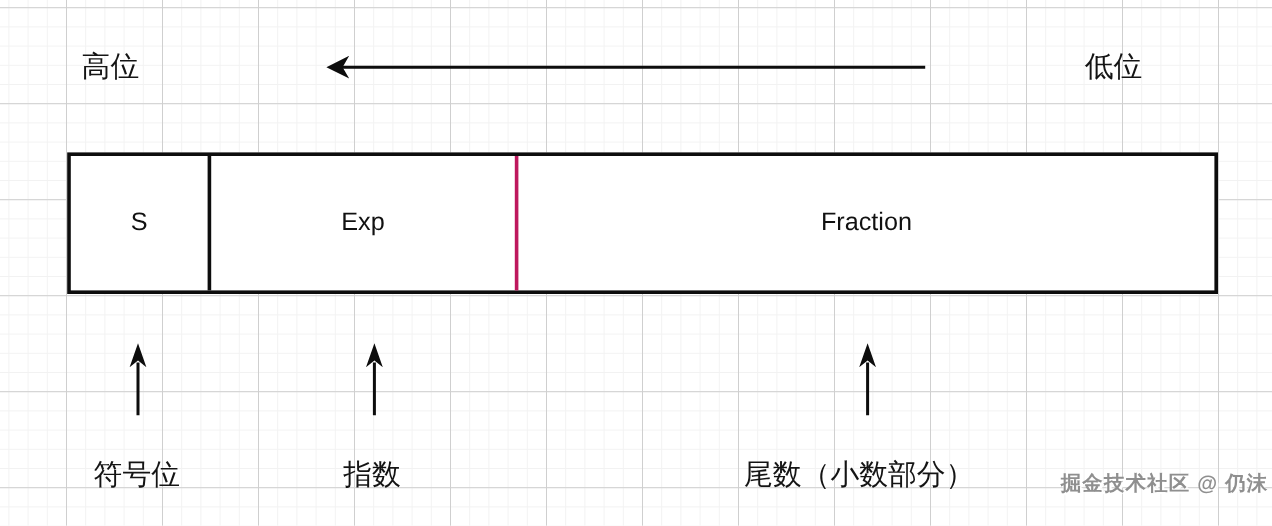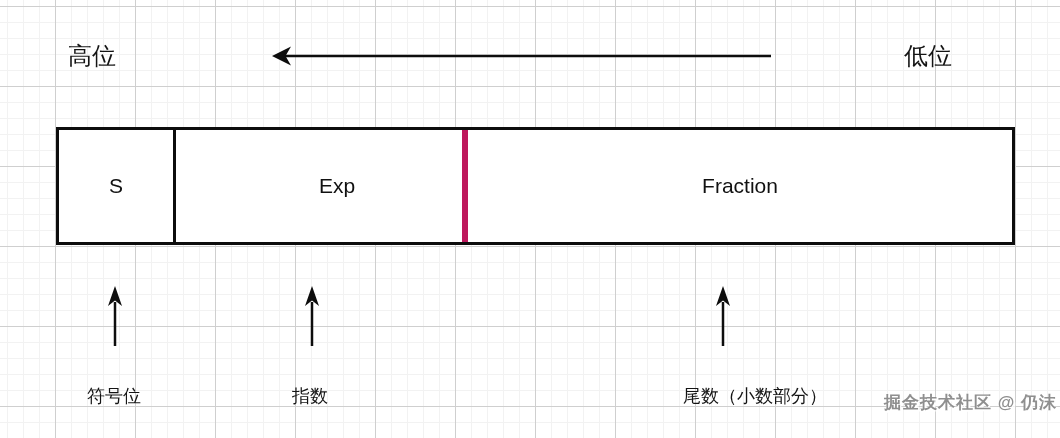--- a/index.html
+++ b/index.html
@@ -48,40 +48,40 @@
   }
   .cell {
     display: flex;
     align-items: center;
     justify-content: center;
     font-size: 21px;
     color: #111;
     box-sizing: border-box;
   }
   .cell-s        { width: 117px; border-right: 3px solid #0d0d0d; }
-  .cell-exp      { width: 256px; border-right: 6px solid #be185d; margin-left: 36px; }
+  .cell-exp      { width: 256px; border-right: 3px solid #be185d; }
   .cell-fraction { flex: 1; }
 
   .up-arrow { position: absolute; top: 285px; }
   .up-arrow-1 { left: 104px; }
   .up-arrow-2 { left: 301px; }
   .up-arrow-3 { left: 712px; }
 
   .annotation {
     position: absolute;
     top: 382px;
-    font-size: 18px;
+    font-size: 24px;
     line-height: 28px;
     white-space: nowrap;
     transform: translateX(-50%);
     color: #141414;
   }
   .annotation-1 { left: 114px; }
   .annotation-2 { left: 310px; }
-  .annotation-3 { left: 716px; margin-left: 39px; }
+  .annotation-3 { left: 716px; }
 
   .watermark {
     position: absolute;
     top: 391px;
     right: 3px;
     font-size: 17px;
     font-weight: bold;
     white-space: nowrap;
     color: #8f8f8f;
     text-shadow: 2px 2px 0 #ffffff, 1px 1px 0 #ffffff;

